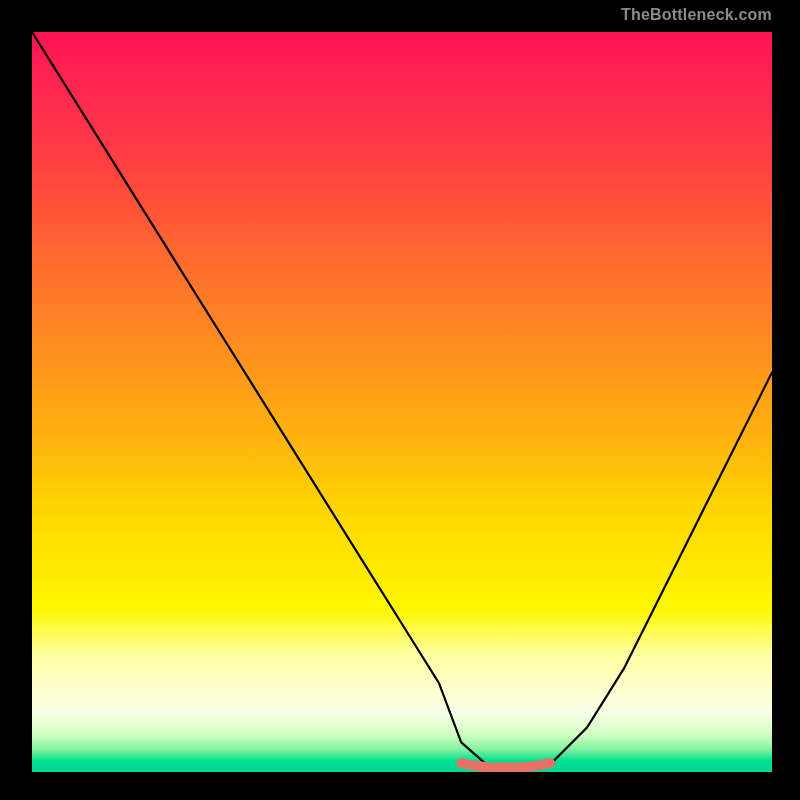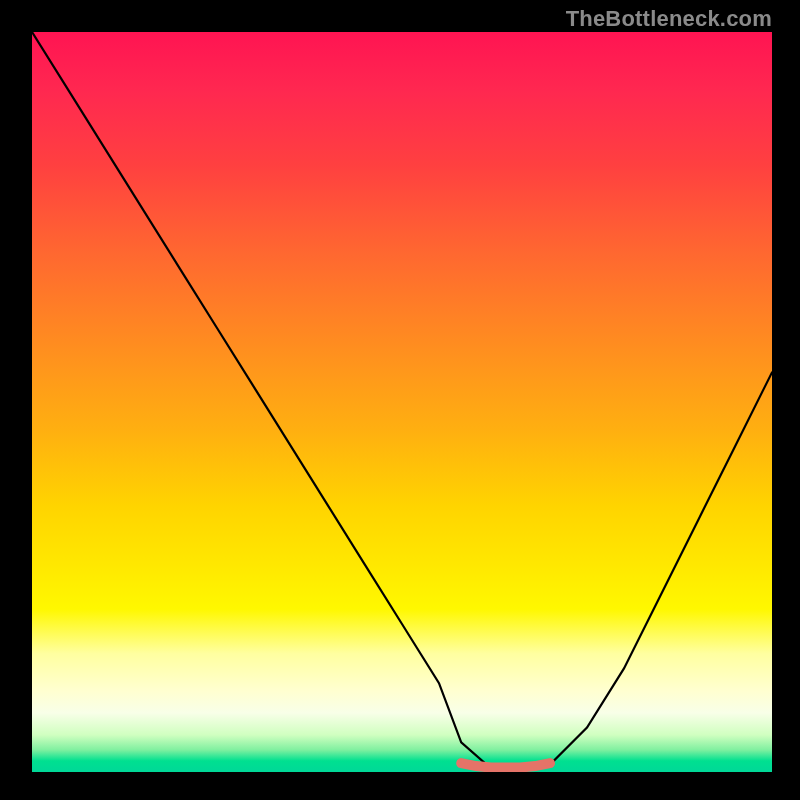--- a/index.html
+++ b/index.html
@@ -40,21 +40,21 @@
     left: 0;
     top: 0;
     width: 740px;
     height: 740px;
   }
   .watermark {
     position: absolute;
     top: 6px;
     right: 28px;
     font-family: Arial, Helvetica, sans-serif;
-    font-size: 22px;
+    font-size: 16px;
     font-weight: 600;
     color: #8a8a8a;
     letter-spacing: 0.2px;
   }
 </style>
 </head>
 <body>
 
 <div class="chart-container">
   <div class="watermark">TheBottleneck.com</div>

